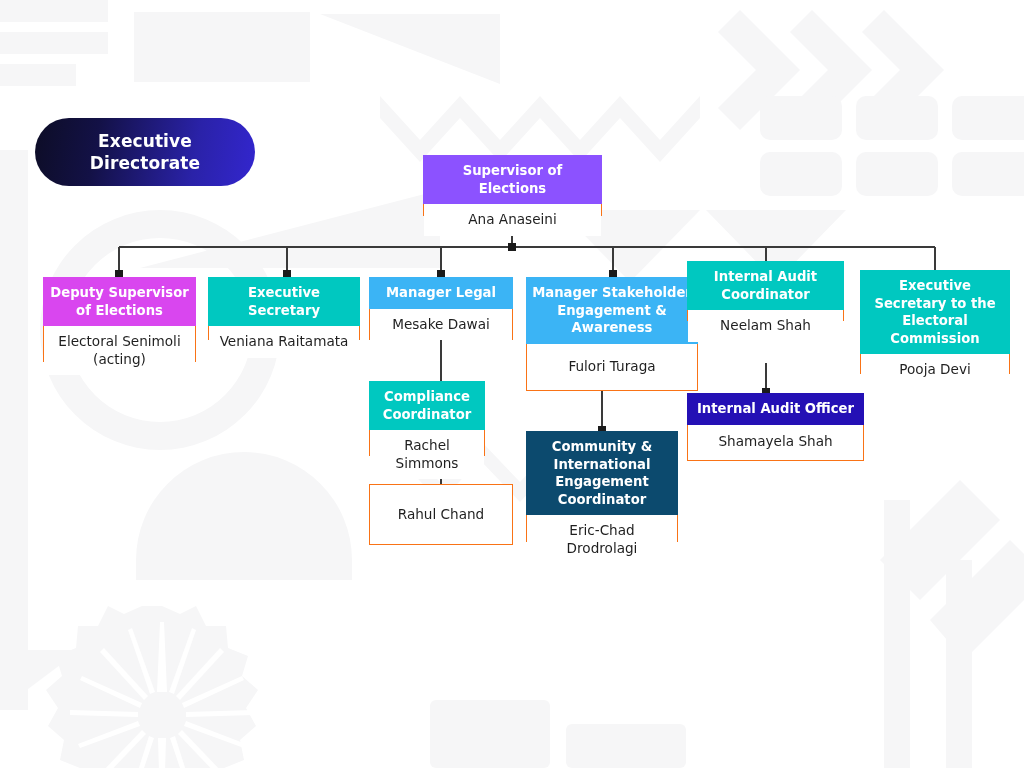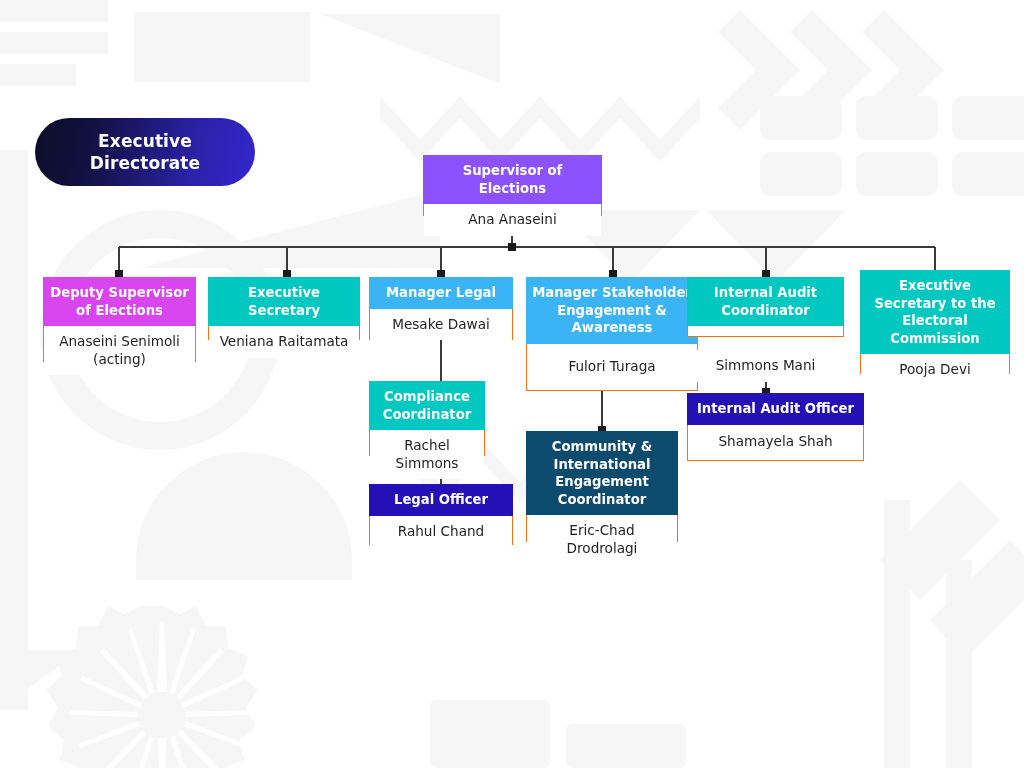--- a/index.html
+++ b/index.html
@@ -233,41 +233,41 @@
       <span>Executive Directorate</span>
     </div>
 
     <div class="node" style="left:423px; top:155px; width:179px; height:61px;">
       <div class="hdr" style="background: rgb(140, 82, 255);">Supervisor of Elections</div>
       <div class="body">Ana Anaseini</div>
     </div>
 
     <div class="node" style="left:43px; top:277px; width:153px; height:85px;">
       <div class="hdr" style="background: #d946ef;">Deputy Supervisor of Elections</div>
-      <div class="body">Anaseini Senimoli (acting)</div>
+      <div class="body">Electoral Senimoli (acting)</div>
     </div>
 
     <div class="node" style="left:208px; top:277px; width:152px; height:63px;">
       <div class="hdr" style="background: rgb(0, 200, 192);">Executive Secretary</div>
       <div class="body">Veniana Raitamata</div>
     </div>
 
     <div class="node" style="left:369px; top:277px; width:144px; height:63px;">
       <div class="hdr" style="background: rgb(59, 180, 245);">Manager Legal</div>
       <div class="body">Mesake Dawai</div>
     </div>
 
     <div class="node" style="left:526px; top:277px; width:172px; height:114px;">
       <div class="hdr" style="background: rgb(59, 180, 245);">Manager Stakeholder Engagement &amp; Awareness</div>
       <div class="body">Fulori Turaga</div>
     </div>
 
-    <div class="node" style="left:687px; top:277px; width:157px; height:60px;gap:24px;">
+    <div class="node" style="left:687px; top:261px; width:157px; height:60px;">
       <div class="hdr" style="background: rgb(0, 200, 192);">Internal Audit Coordinator</div>
-      <div class="body">Simmons Mani</div>
+      <div class="body">Neelam Shah</div>
     </div>
 
     <div class="node" style="left:860px; top:270px; width:150px; height:104px;">
       <div class="hdr" style="background: rgb(0, 200, 192);">Executive Secretary to the Electoral Commission</div>
       <div class="body">Pooja Devi</div>
     </div>
 
     <div class="node" style="left:369px; top:381px; width:116px; height:75px;">
       <div class="hdr" style="background: rgb(0, 200, 192);">Compliance Coordinator</div>
       <div class="body">Rachel Simmons</div>
@@ -277,18 +277,17 @@
       <div class="hdr" style="background: #0c4a6e;">Community &amp; International Engagement Coordinator</div>
       <div class="body">Eric-Chad Drodrolagi</div>
     </div>
 
     <div class="node" style="left:687px; top:393px; width:177px; height:68px;">
       <div class="hdr" style="background: rgb(36, 16, 181);">Internal Audit Officer</div>
       <div class="body">Shamayela Shah</div>
     </div>
 
     <div class="node" style="left:369px; top:484px; width:144px; height:61px;">
-      <div class="hdr" style="background: rgb(36, 16, 181);">Legal Officer</div>
       <div class="body">Rahul Chand</div>
     </div>
 
   </div>
 </div>
 
 </body></html>

